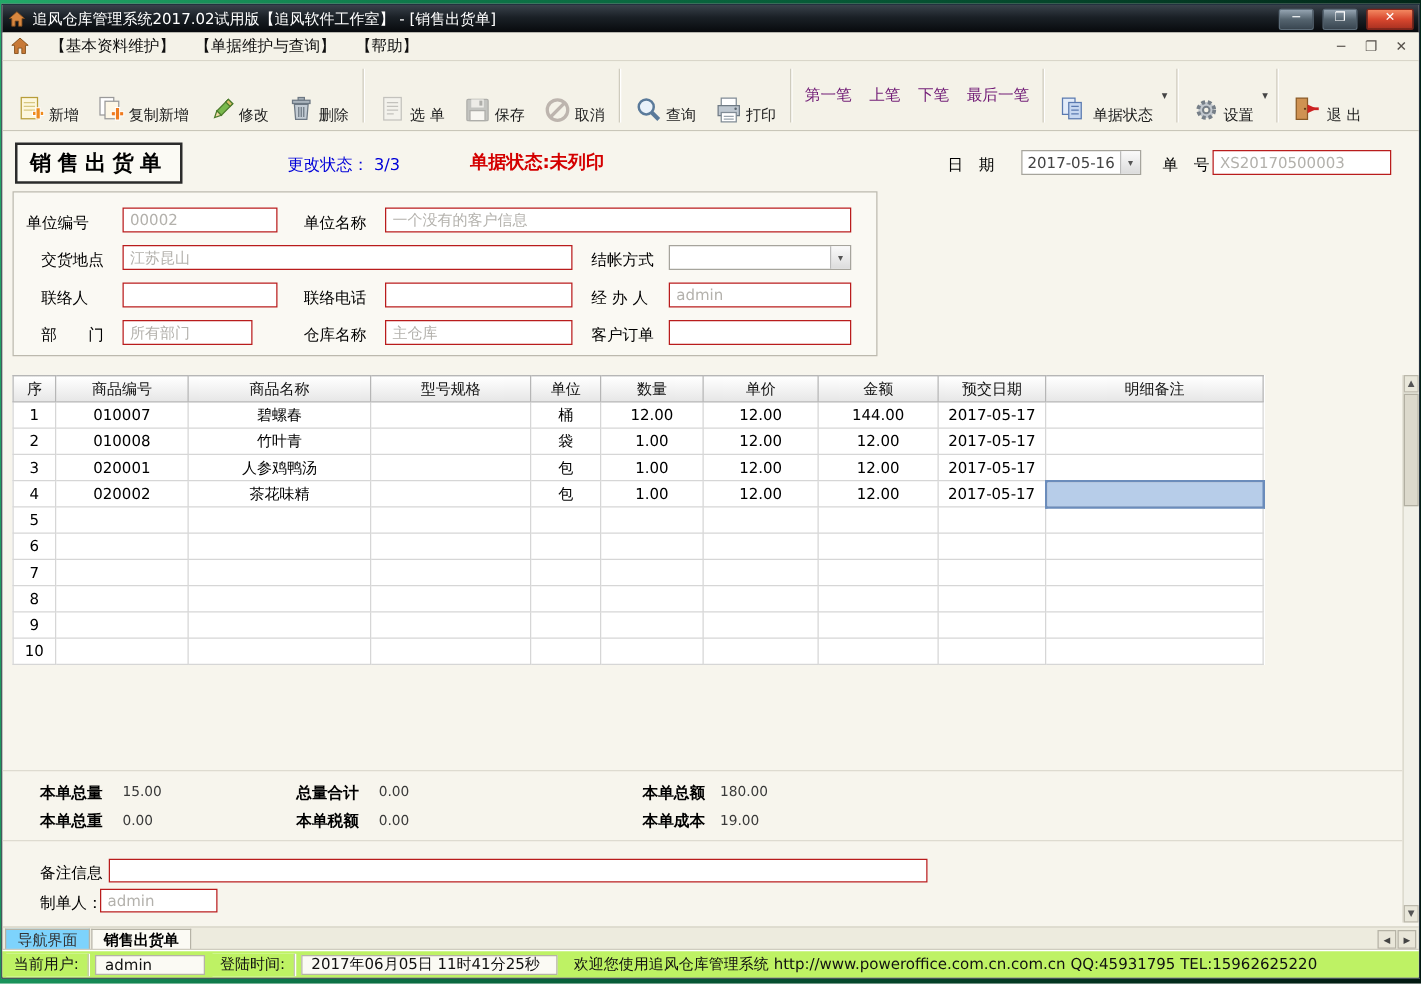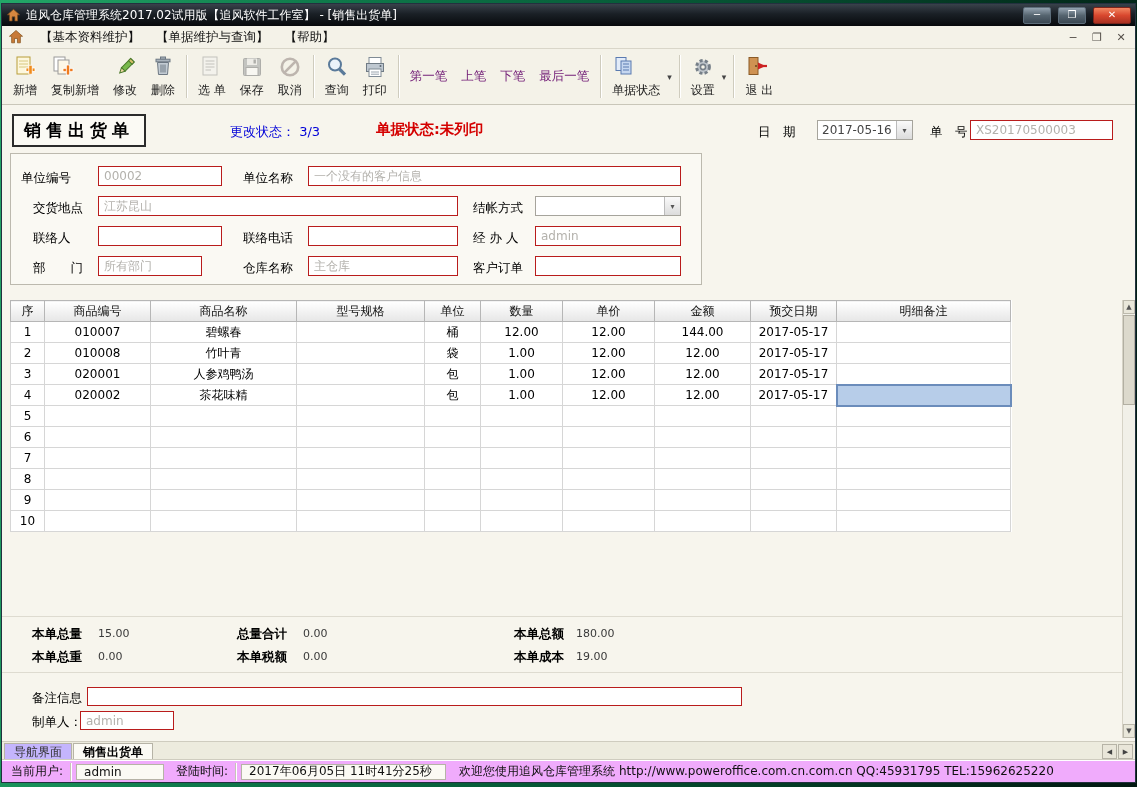--- a/index.html
+++ b/index.html
@@ -23,21 +23,21 @@
   
   .menubar { height:23px; background:#f4f2e8; display:flex; align-items:center; padding:0 6px; gap:16px;
     border-bottom:1px solid #d9d6c9; flex:0 0 auto; }
   .menu-item { color:#101010; font-size:12.5px; cursor:default; }
   .mdi-btns { margin-left:auto; display:flex; gap:8px; color:#55504a; font-size:11px; align-items:center; }
   .mdi-btn { width:16px; height:14px; display:flex; align-items:center; justify-content:center; }
 
   
   .toolbar { height:56px; background:#f4f2e8; display:flex; align-items:stretch; padding:1px 4px;
     border-bottom:1px solid #c9c6b9; flex:0 0 auto; }
-  .tb-btn { display:flex; flex-direction:column; align-items:flex-start; justify-content:center;
+  .tb-btn { display:flex; flex-direction:row; align-items:flex-end; justify-content:center;
     padding:2px 7px; gap:2px; color:#1c1c1c; cursor:default; }
   .tb-btn .tb-icon { height:26px; display:flex; align-items:center; justify-content:center; }
   .tb-icon.disabled { opacity:.45; filter:grayscale(85%); }
   .tb-label { font-size:12px; white-space:nowrap; }
   .tb-sep { width:1px; background:#cfccbe; margin:5px 4px; box-shadow:1px 0 0 #ffffff; }
   .tb-nav { display:flex; align-items:center; padding:0 7px; color:#701a75; font-size:12.5px; white-space:nowrap; }
   .tb-caret { align-self:center; font-size:9px; color:#444; padding:0 3px 0 0; }
 
   
   .content { position:relative; flex:1 1 auto; background:#f7f5ed; overflow:hidden; }
@@ -78,28 +78,28 @@
     border-left:1px solid #d6d3c6; }
   .vs-arrow { position:absolute; left:0; width:12px; height:14px; background:#e9e7da; border:1px solid #bcb9ac;
     display:flex; align-items:center; justify-content:center; font-size:7px; color:#555; }
   .vs-thumb { position:absolute; left:0; top:15px; width:12px; height:90px; background:#dcd9cc;
     border:1px solid #b2afa2; }
 
   
   .tabbar { height:19px; background:#edebde; border-top:1px solid #cfccbf; display:flex; align-items:flex-end;
     padding:0 2px; flex:0 0 auto; }
   .tab { height:17px; padding:0 9px; font-size:12px; display:flex; align-items:center; color:#333;
-    border:1px solid #b6b3a6; border-bottom:none; background:#c4b5fd; margin-right:1px; cursor:default; }
+    border:1px solid #b6b3a6; border-bottom:none; background:#7dd3fc; margin-right:1px; cursor:default; }
   .tab.active { background:#fbfaf4; font-weight:bold; color:#000; }
   .tab-arrows { margin-left:auto; display:flex; gap:1px; align-items:center; padding-bottom:1px; }
   .tab-arrow { width:15px; height:15px; display:flex; align-items:center; justify-content:center; font-size:7px;
     color:#444; border:1px solid #b6b3a6; background:#e9e6d9; }
 
   
-  .statusbar { height:22px; background:#f0abfc; border-top:1px solid #ffffff; box-shadow:0 -1px 0 #cfccbf;
+  .statusbar { height:22px; background:#bef264; border-top:1px solid #ffffff; box-shadow:0 -1px 0 #cfccbf;
     display:flex; align-items:center; font-size:12px; color:#111; flex:0 0 auto; padding:0 2px; }
   .sb-seg { padding:0 7px; height:18px; display:flex; align-items:center; border-right:1px solid #c7c4b7;
     box-shadow:1px 0 0 #ffffff; white-space:nowrap; }
   .sb-box { background:#fbfaf4; border:1px solid #b6b3a6; height:16px; padding:0 7px; display:flex;
     align-items:center; margin:0 5px; white-space:nowrap; }
   .sb-welcome { padding:0 8px; white-space:nowrap; overflow:hidden; }
 </style>
 </head>
 <body>
 

